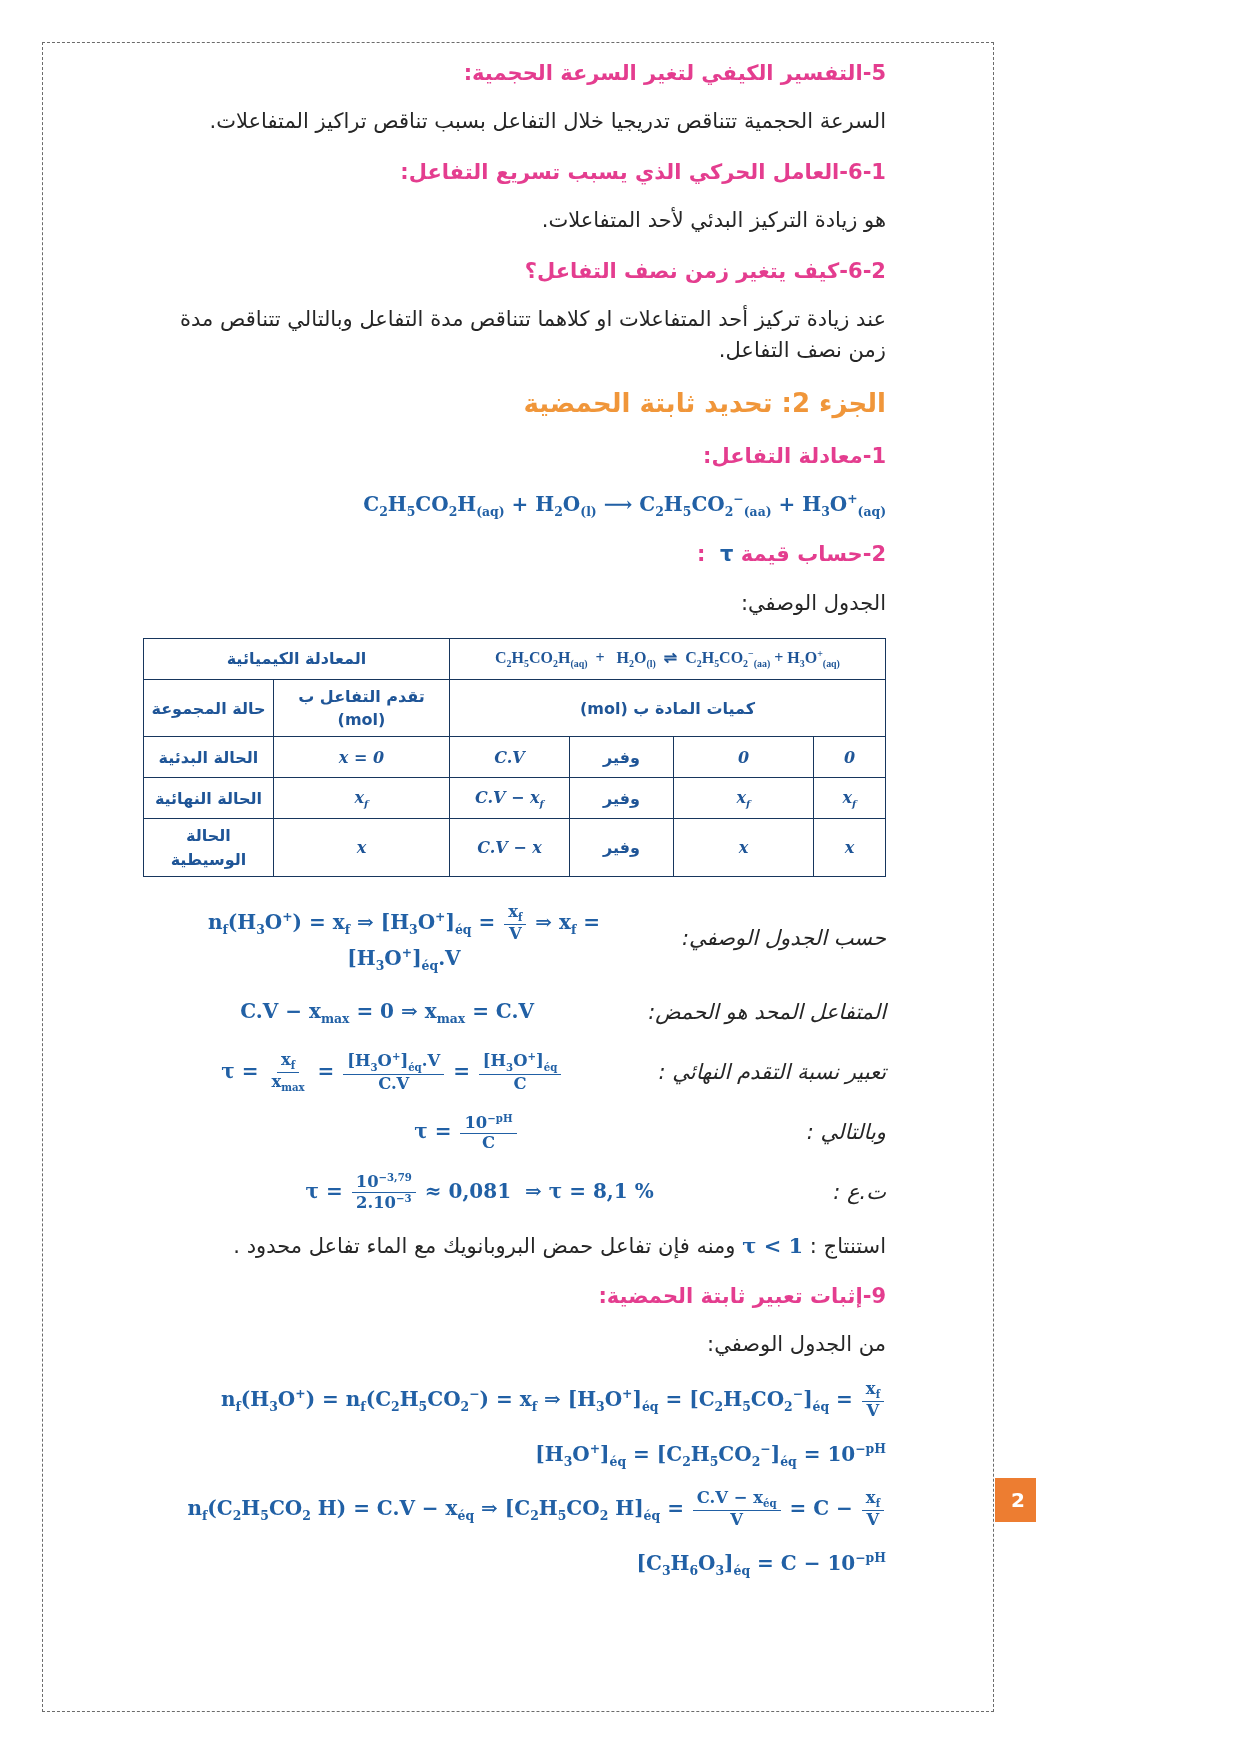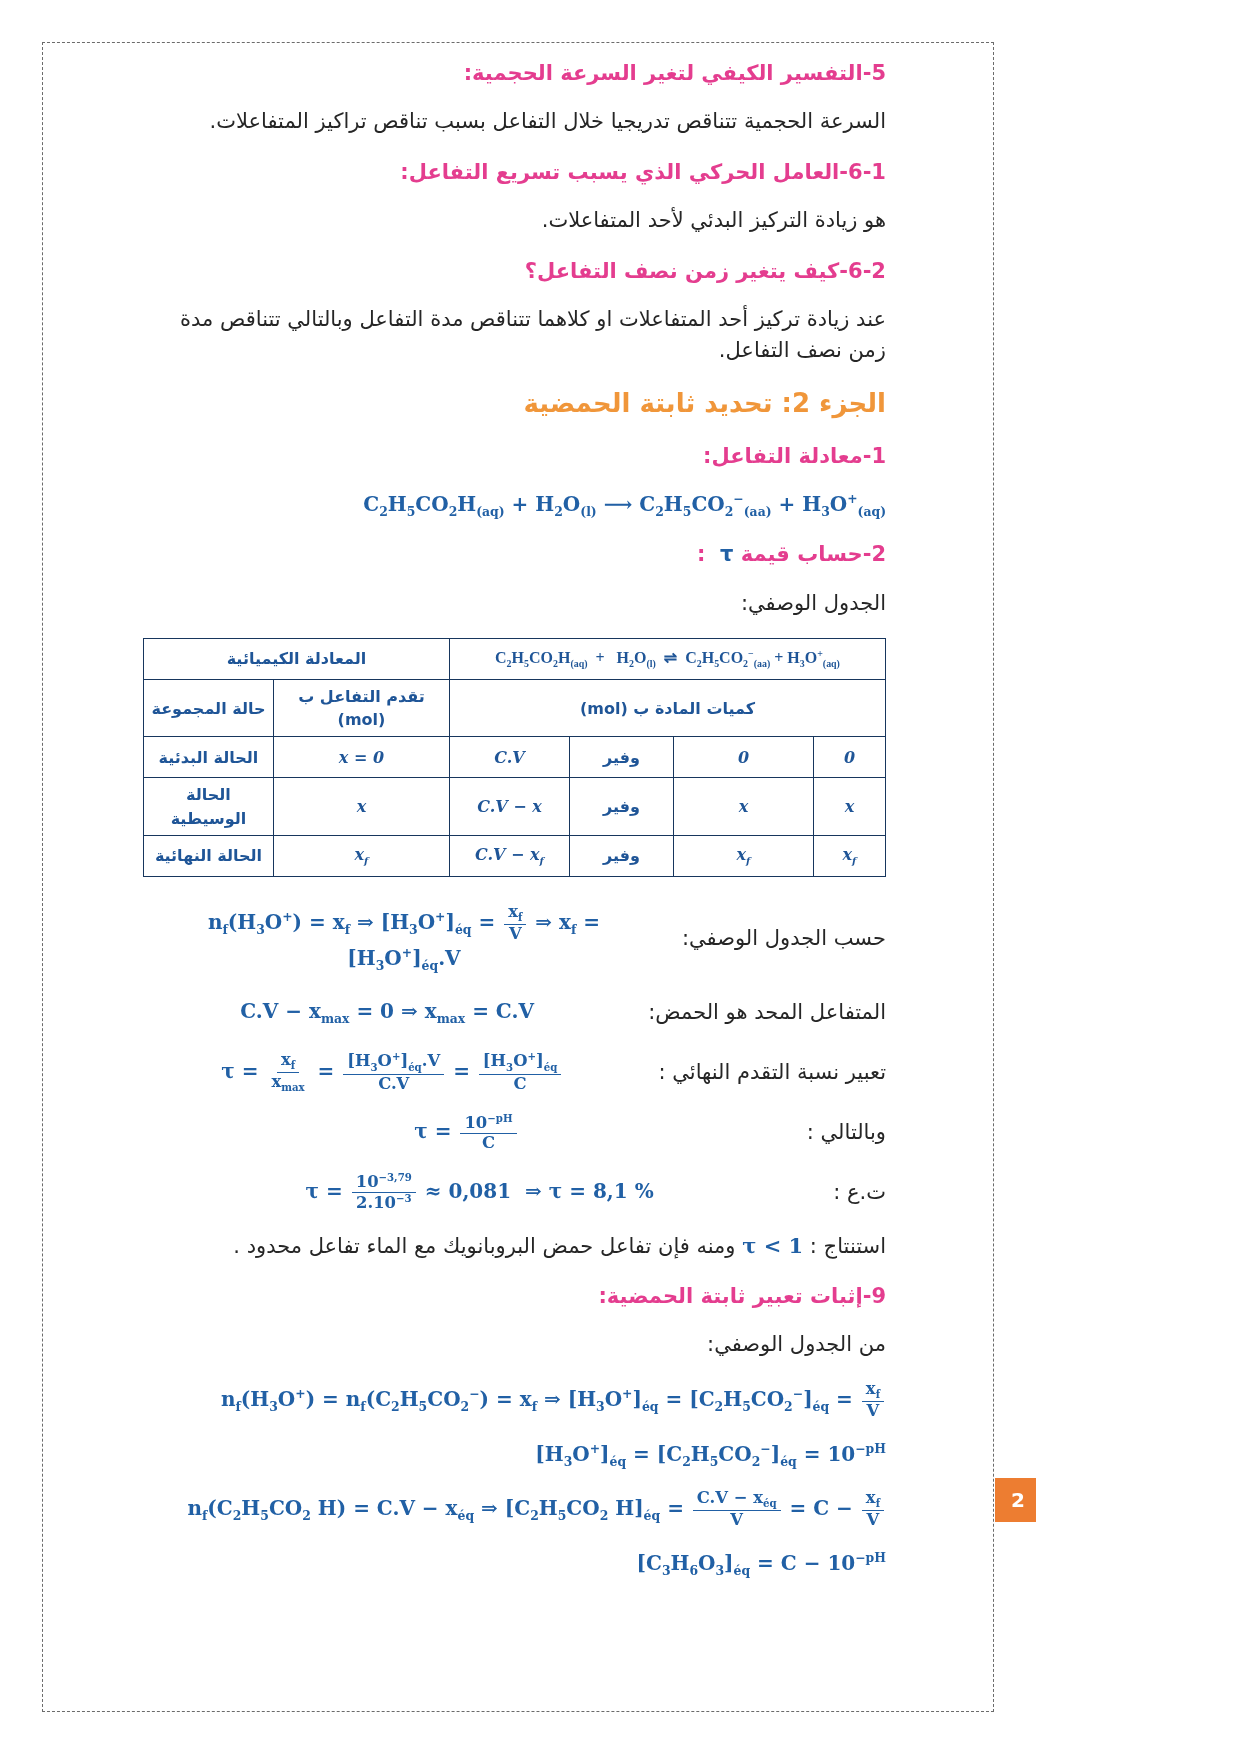--- a/index.html
+++ b/index.html
@@ -18,21 +18,21 @@
   .pink  { color:#e43d8f; font-weight:bold; font-size:21px; margin-bottom:18px; }
   .orange-h { color:#f0963a; font-weight:bold; font-size:26px; margin-bottom:18px; }
   .body-p { margin-bottom:20px; }
   .blue, .tau { color:#2160a5; font-weight:bold; }
   .formula {
     font-family:"DejaVu Serif", serif; color:#2160a5; direction:ltr; unicode-bidi:isolate;
     font-size:20px; font-weight:bold;
   }
   .center-line { text-align:right; margin-bottom:18px; }
   .formula-line { display:flex; align-items:center; gap:24px; margin-bottom:16px; min-height:44px; }
-  .formula-line .fl-label { white-space:nowrap; }
+  .formula-line .fl-label { white-space:nowrap;font-style:italic; }
   .formula-line .fl-formula { flex:1; text-align:center; }
   .frac {
     display:inline-flex; flex-direction:column; align-items:center;
     vertical-align:middle; line-height:1.15; font-size:0.82em; margin:0 2px;
   }
   .frac .num { border-bottom:1.6px solid currentColor; padding:0 4px; }
   .frac .den { padding:0 4px; }
   sub { font-size:0.62em; } sup { font-size:0.62em; }
   table.avancement {
     border-collapse:collapse; direction:ltr; margin:6px auto 26px 30px;
@@ -100,34 +100,34 @@
       </tr>
       <tr>
         <td class="tbl-ar">الحالة البدئية</td>
         <td class="tbl-math">x = 0</td>
         <td class="tbl-math">C.V</td>
         <td class="tbl-ar">وفير</td>
         <td class="tbl-math">0</td>
         <td class="tbl-math">0</td>
       </tr>
       <tr>
+        <td class="tbl-ar">الحالة النهائية</td>
+        <td class="tbl-math">x<sub>f</sub></td>
+        <td class="tbl-math">C.V − x<sub>f</sub></td>
+        <td class="tbl-ar">وفير</td>
+        <td class="tbl-math">x<sub>f</sub></td>
+        <td class="tbl-math">x<sub>f</sub></td>
+      </tr>
+      <tr>
         <td class="tbl-ar">الحالة الوسيطية</td>
         <td class="tbl-math">x</td>
         <td class="tbl-math">C.V − x</td>
         <td class="tbl-ar">وفير</td>
         <td class="tbl-math">x</td>
         <td class="tbl-math">x</td>
-      </tr>
-      <tr>
-        <td class="tbl-ar">الحالة النهائية</td>
-        <td class="tbl-math">x<sub>f</sub></td>
-        <td class="tbl-math">C.V − x<sub>f</sub></td>
-        <td class="tbl-ar">وفير</td>
-        <td class="tbl-math">x<sub>f</sub></td>
-        <td class="tbl-math">x<sub>f</sub></td>
       </tr>
     </tbody>
       </table>
 
 
     <div class="formula-line">
       <span class="fl-label">حسب الجدول الوصفي:</span>
       <span class="fl-formula formula">n<sub>f</sub>(H<sub>3</sub>O<sup>+</sup>) = x<sub>f</sub> ⇒ [H<sub>3</sub>O<sup>+</sup>]<sub>éq</sub> = <span class="frac">
             <span class="num">x<sub>f</sub></span>
             <span class="den">V</span>

